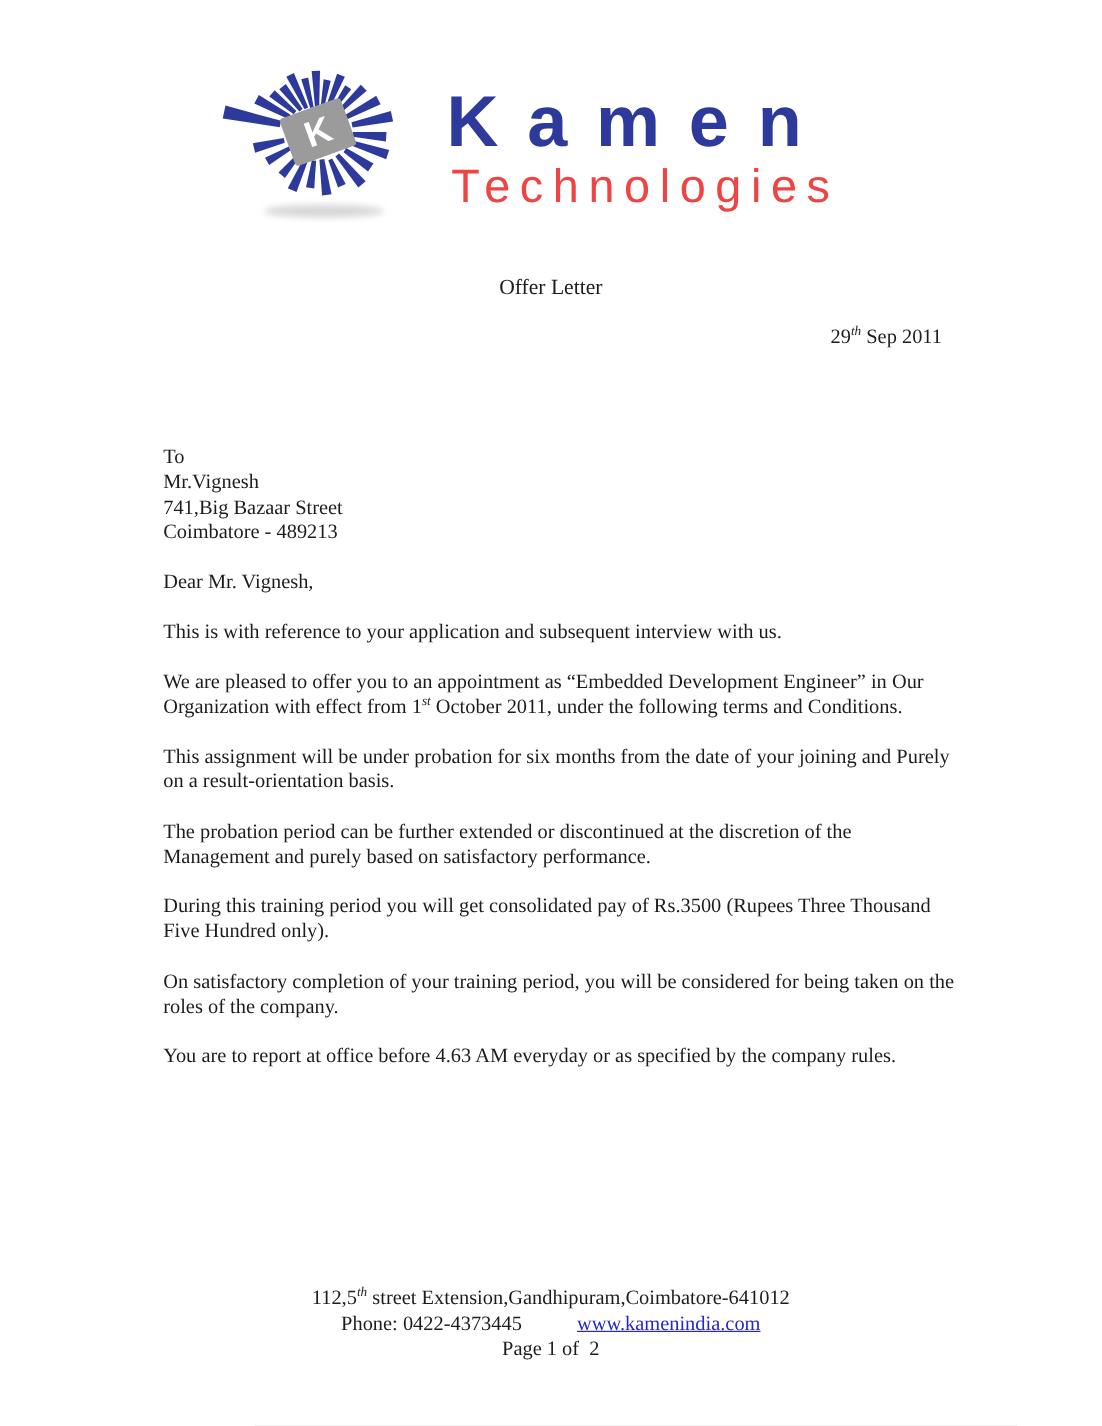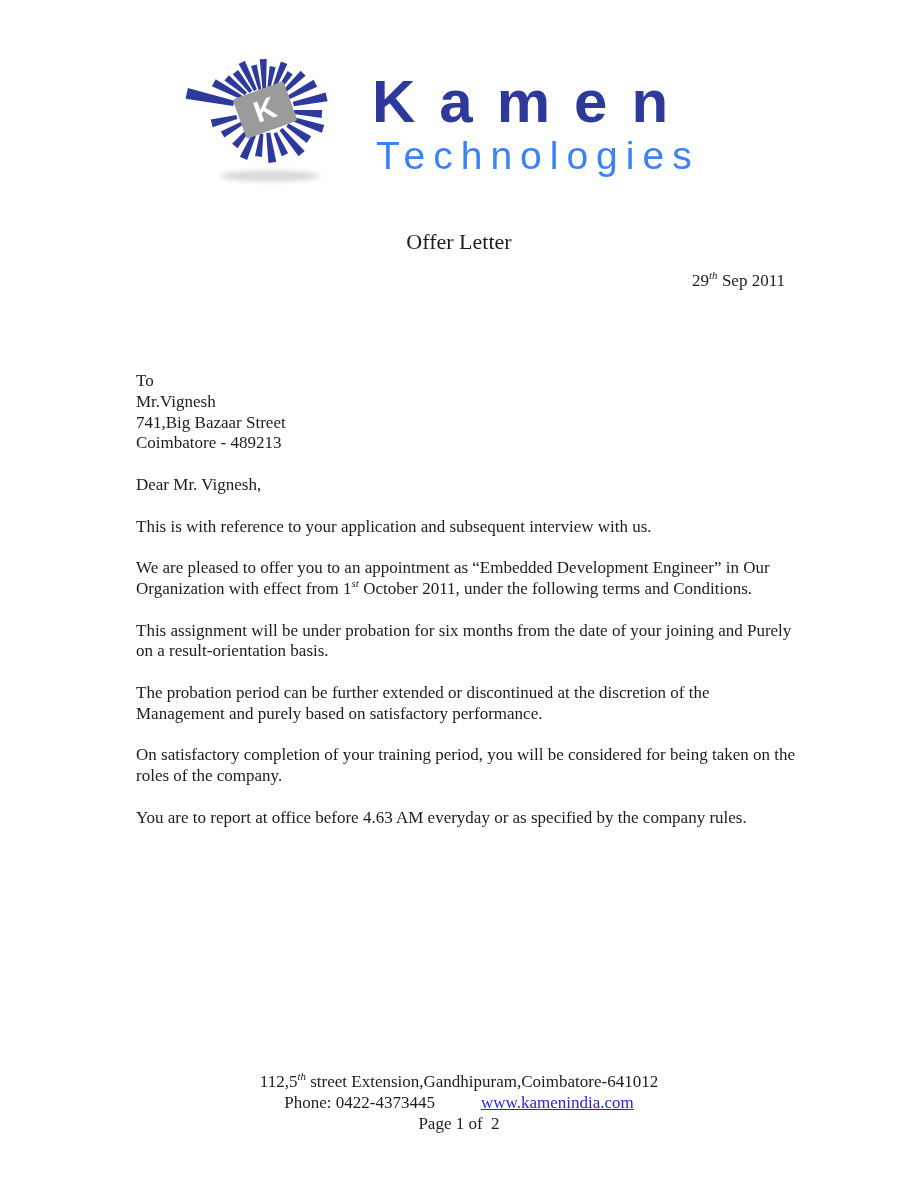--- a/index.html
+++ b/index.html
@@ -44,21 +44,21 @@
     line-height: 1;
   }
 
   
   .letter-title {
     position: absolute;
     top: 229px;
     left: 0;
     width: 100%;
     text-align: center;
-    font-size: 22px;
+    font-size: 18px;
   }
   .letter-date {
     position: absolute;
     top: 271px;
     left: 0;
     width: 785px;
     text-align: right;
     font-size: 17px;
   }
   sup {
@@ -137,21 +137,21 @@
           <polygon points="66.4,69.1 67.3,73.0 42.6,81.2 40.7,73.4" fill="#2e3a9b"></polygon>
           <polygon points="70.7,76.0 72.5,79.0 54.3,91.5 50.8,85.5" fill="#2e3a9b"></polygon>
         </g>
       <g transform="rotate(-20 95 64)">
         <rect id="chip-rect" x="68" y="43" width="54" height="42" rx="3" fill="#9b9b9b"></rect>
         <text id="chip-letter" x="95" y="74" text-anchor="middle" font-family="Liberation Sans, sans-serif" font-size="30" font-weight="bold" fill="#ffffff">K</text>
       </g>
     </svg>
     <div class="logo-text">
       <div class="brand-name" style="color: rgb(46, 58, 155);">Kamen</div>
-      <div class="brand-subtitle" style="color: #3b82f6;">Technologies</div>
+      <div class="brand-subtitle" style="color: #ef4444;">Technologies</div>
     </div>
   </div>
 
   <div class="letter-title">Offer Letter</div>
   <div class="letter-date"><span>29</span><sup>th</sup><span> Sep 2011</span></div>
 
   <div class="letter-body">
 
     <div class="recipient-block">
       <span class="recipient-line">To</span>
@@ -164,20 +164,21 @@
 
 
     <p>This is with reference to your application and subsequent interview with us.</p>
 
     <p><span>We are pleased to offer you to an appointment as “Embedded Development Engineer” in Our Organization with effect from 1</span><sup>st</sup><span> October 2011, under the following terms and Conditions.</span></p>
 
     <p>This assignment will be under probation for six months from the date of your joining and Purely on a result-orientation basis.</p>
 
     <p>The probation period can be further extended or discontinued at the discretion of the Management and purely based on satisfactory performance.</p>
 
+    <p>During this training period you will get consolidated pay of Rs.3500 (Rupees Three Thousand Five Hundred only).</p>
 
     <p>On satisfactory completion of your training period, you will be considered for being taken on the roles of the company.</p>
 
     <p>You are to report at office before 4.63 AM everyday or as specified by the company rules.</p>
   </div>
 
   <div class="letter-footer">
     <div><span>112,5</span><sup>th</sup><span> street Extension,Gandhipuram,Coimbatore-641012</span></div>
     <div>
       <span>Phone: 0422-4373445</span><a class="footer-website" style="color: rgb(38, 38, 207);">www.kamenindia.com</a>

